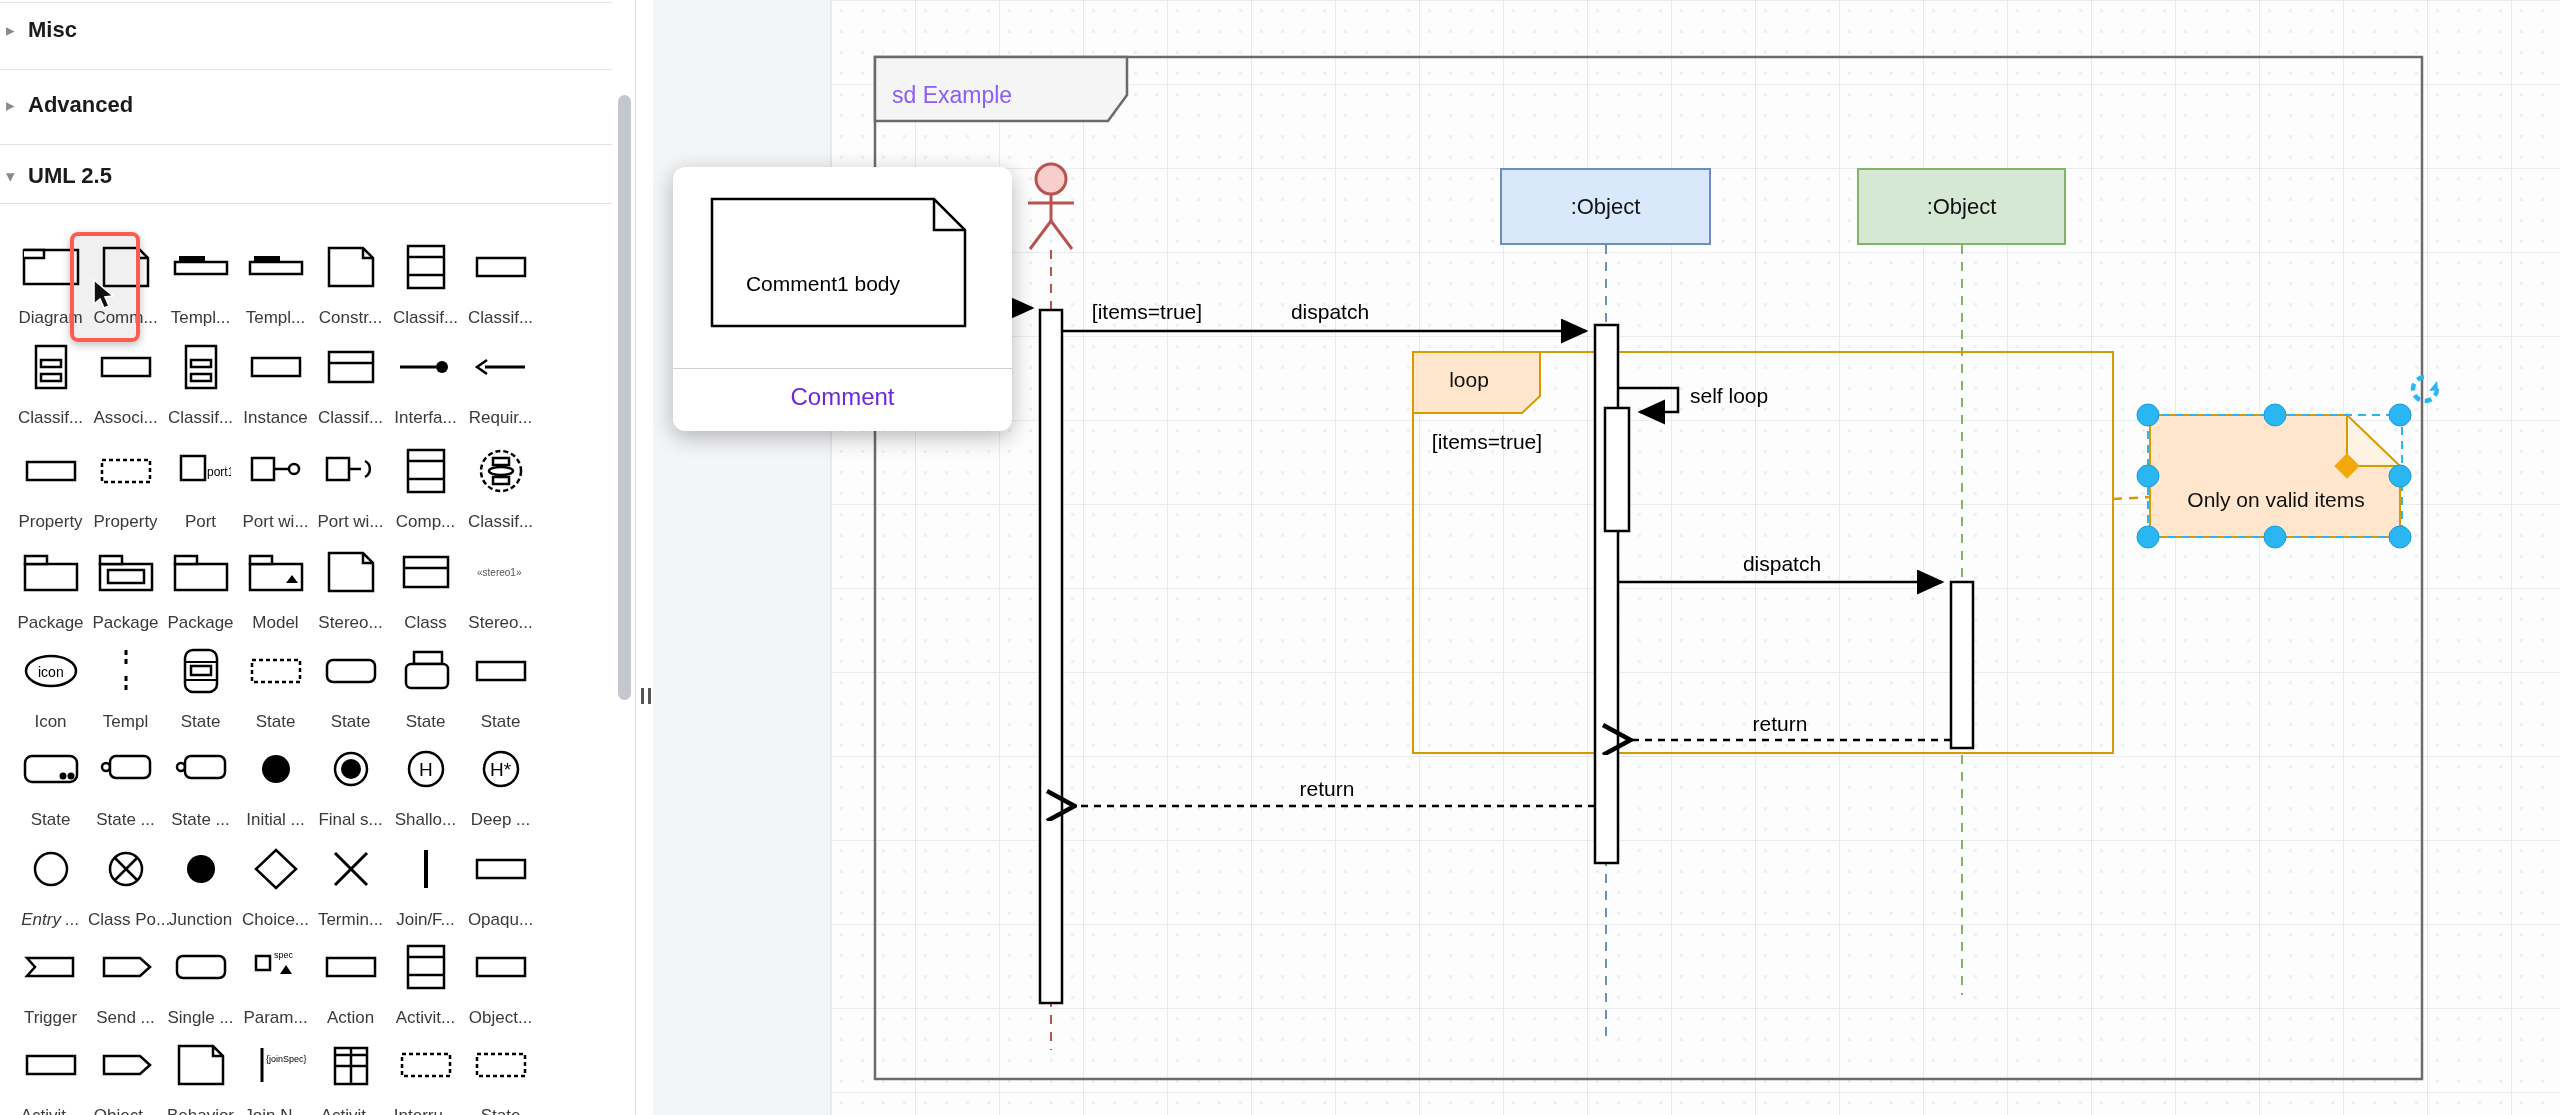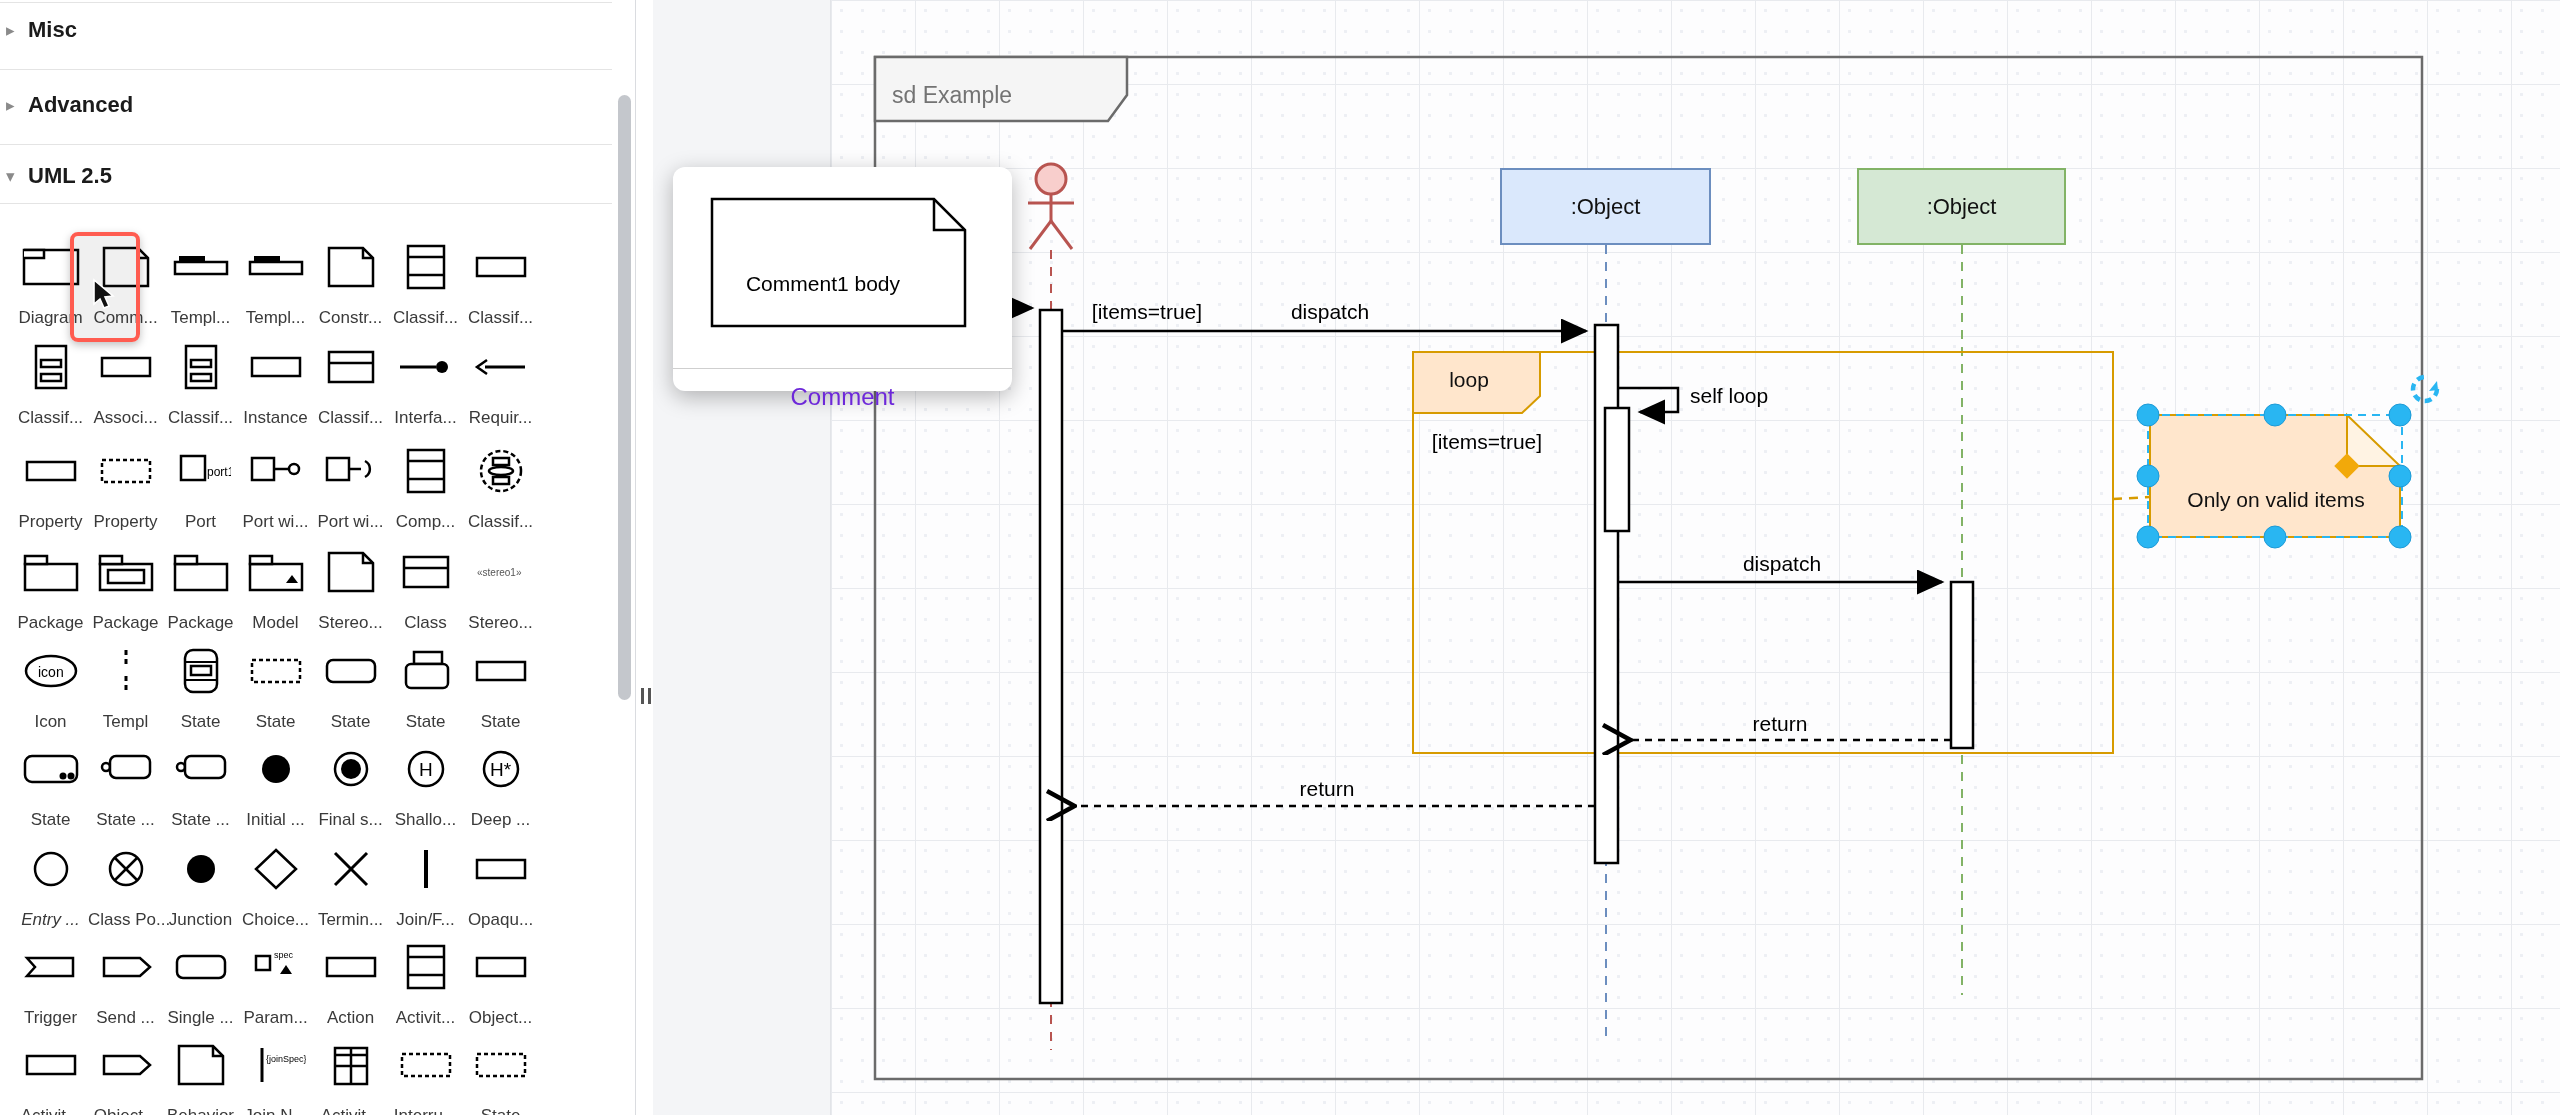--- a/index.html
+++ b/index.html
@@ -35,34 +35,34 @@
   
   #gutter{position:absolute;left:653px;top:0;width:177px;height:1115px;background:#f4f5f7}
   #page{position:absolute;left:830px;top:0;width:1730px;height:1115px;background:
     radial-gradient(circle,#edeff4 1.4px,transparent 1.6px) 0 0/21px 21px,
     linear-gradient(#e8eaee 1px,transparent 1px) 0 0/84px 84px,
     linear-gradient(90deg,#e8eaee 1px,transparent 1px) 0 0/84px 84px,#fdfdfe;
     border-left:1px solid #e2e4e8}
   #diagram-svg{position:absolute;left:0;top:0;width:2560px;height:1115px;pointer-events:none}
 
   .dlabel{position:absolute;font-size:21px;color:#000;text-align:center;white-space:nowrap}
-  #tab-title{position:absolute;left:892px;top:82px;font-size:23px;color:#737373}
+  #tab-title{position:absolute;left:892px;top:82px;font-size:23px;color:#8b5cf6}
   .obj-box{position:absolute;display:flex;align-items:center;justify-content:center;
     font-size:22px;color:#111;border:2px solid}
   #obj-blue{left:1500px;top:168px;width:211px;height:77px;background:var(--blue-fill);
     border-color:var(--blue-stroke)}
   #obj-green{left:1857px;top:168px;width:209px;height:77px;background:var(--green-fill);
     border-color:var(--green-stroke)}
   #loop-label{position:absolute;left:1413px;top:368px;width:112px;text-align:center;
     font-size:21px;color:#111}
   #comment-note-label{position:absolute;left:2152px;top:488px;width:248px;text-align:center;
     font-size:21px;color:#111}
 
   
-  #preview{position:absolute;left:673px;top:167px;width:339px;height:224px;background:#fff;
+  #preview{position:absolute;left:673px;top:167px;width:339px;height:264px;background:#fff;
     border-radius:12px;box-shadow:0 6px 22px rgba(0,0,0,.28);z-index:50}
   #preview-divider{position:absolute;left:0;top:201px;width:100%;height:1px;background:#cfcfcf}
   #preview-title{position:absolute;left:0;top:216px;width:100%;text-align:center;
     font-size:24px;color:#6d28d9}
   #msg-h{z-index:10}
 </style>
 </head>
 <body>
 
 <div id="app">

